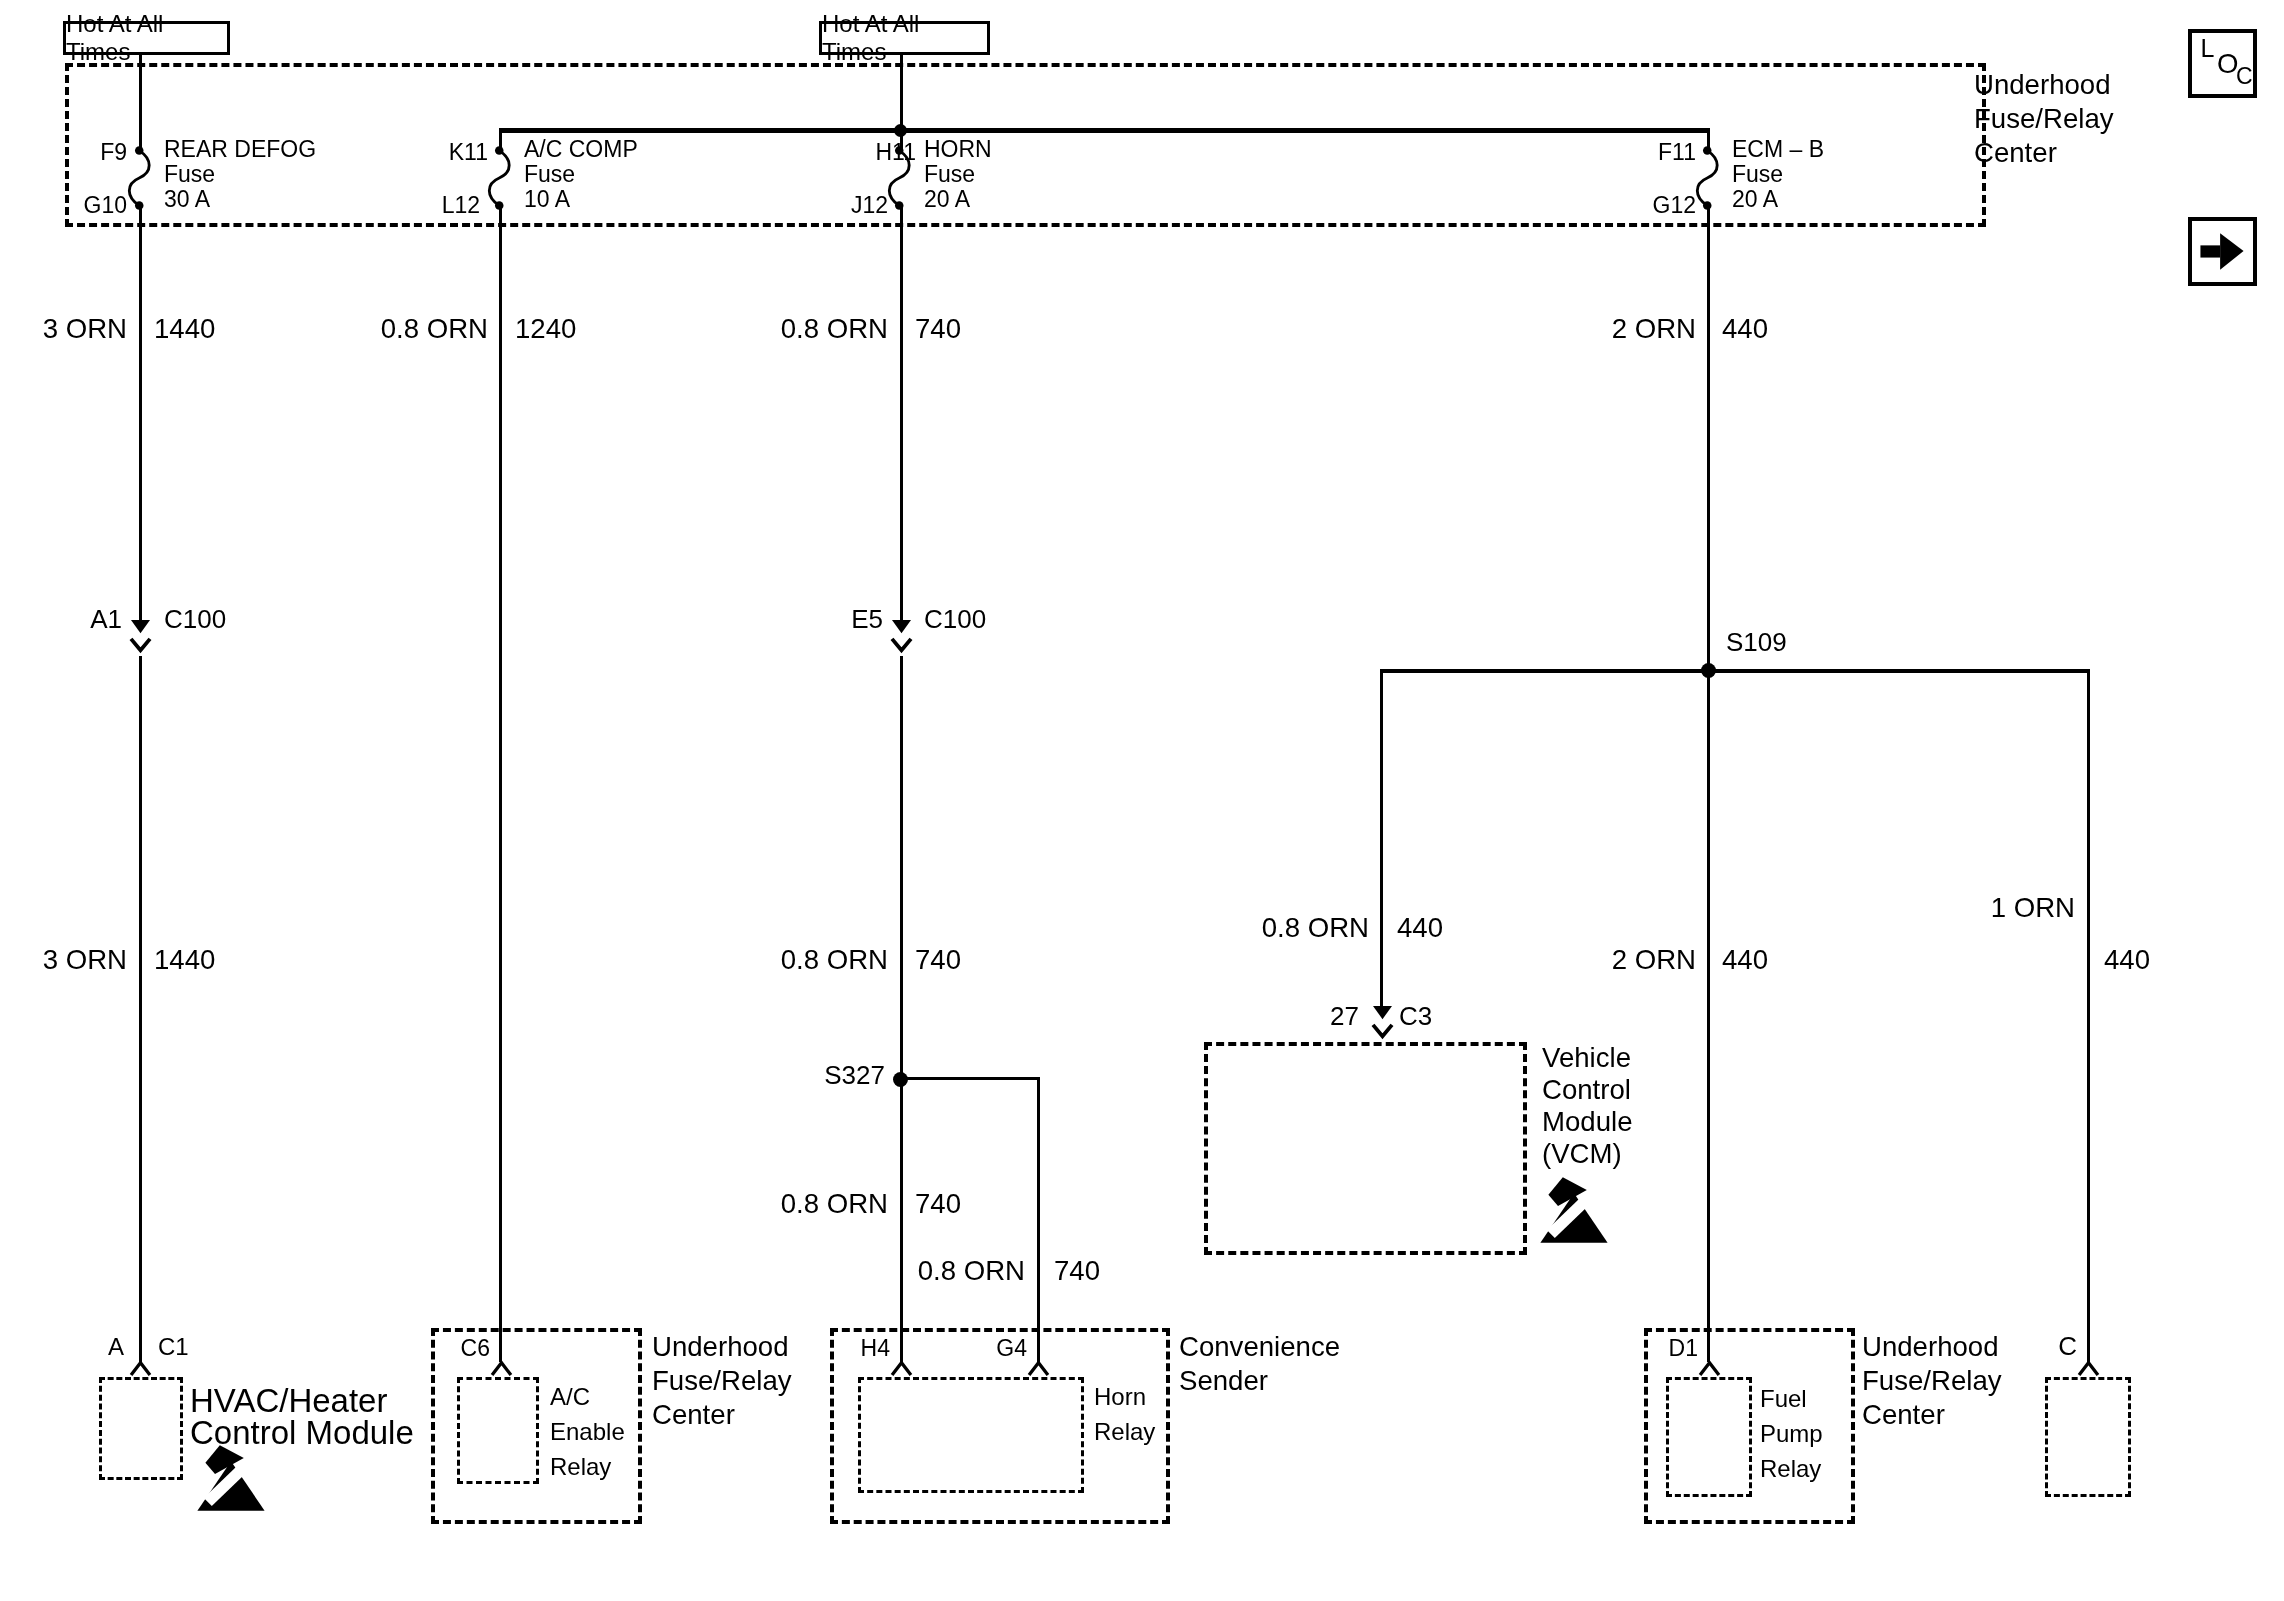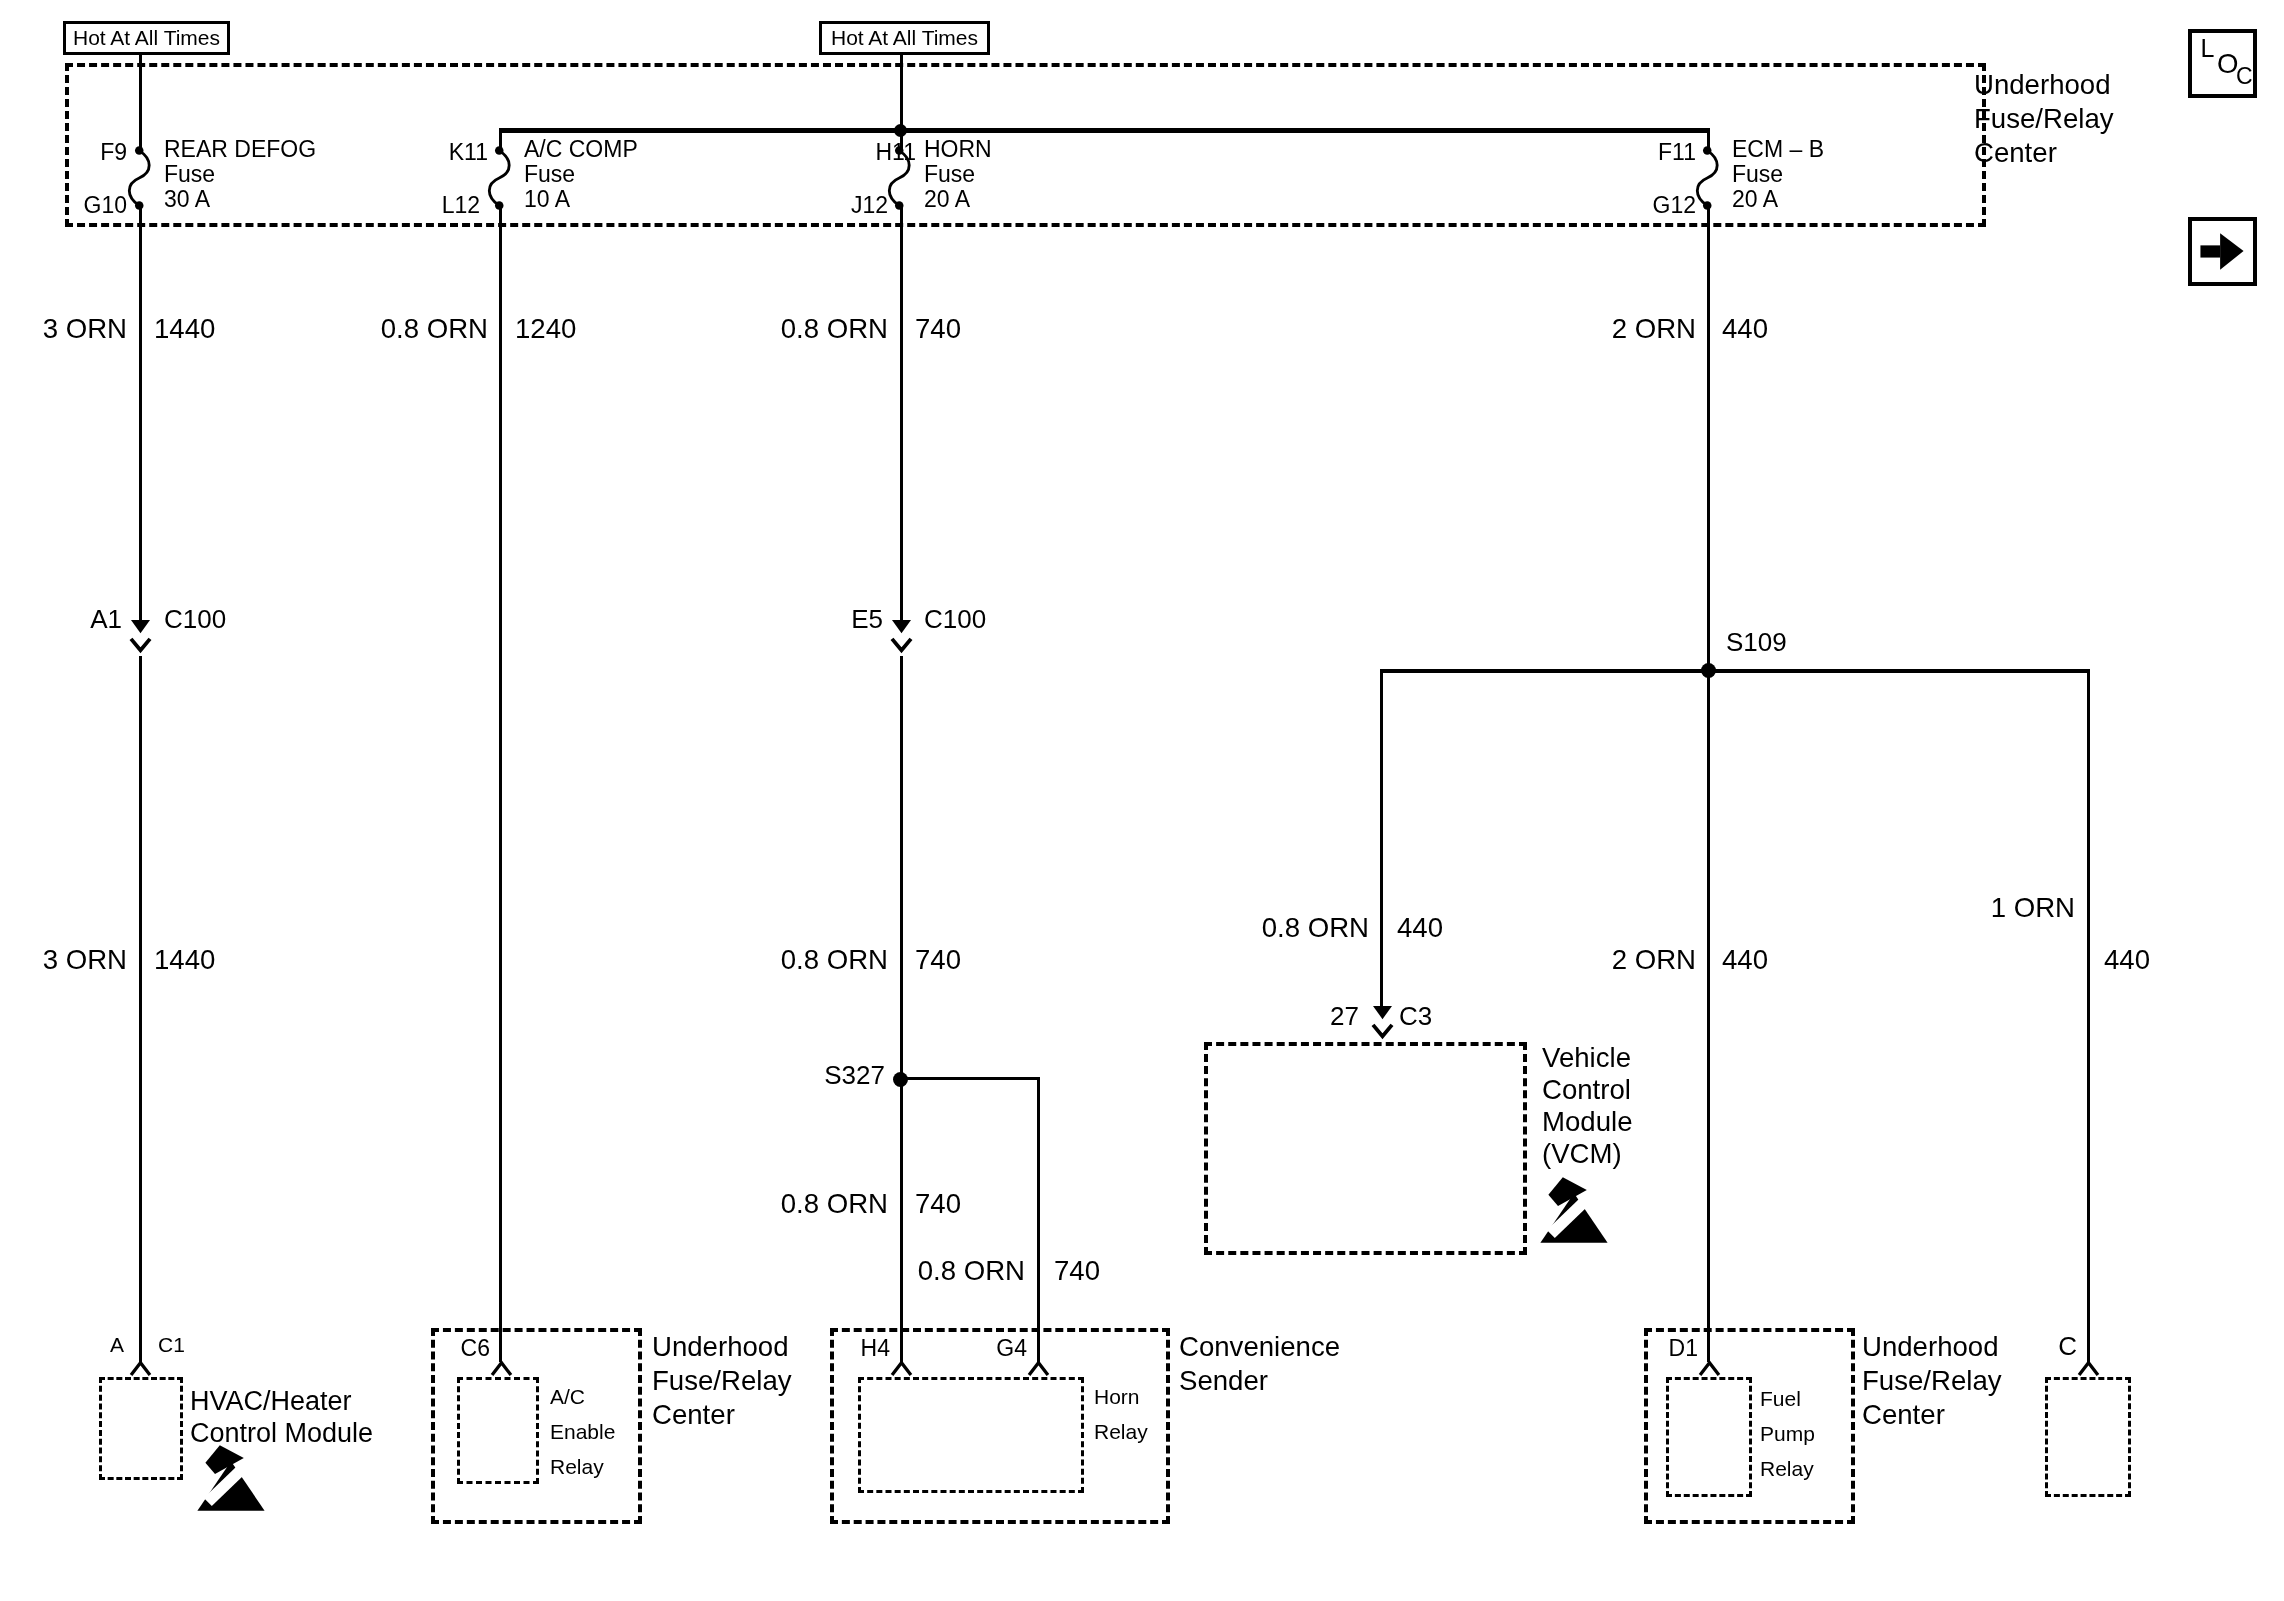--- a/index.html
+++ b/index.html
@@ -8,21 +8,21 @@
   #canvas *{box-sizing:border-box}
   .v,.h{position:absolute;background:#000}
   .v{width:2.9px}.h{height:2.9px}
   .dot{position:absolute;background:#000;border-radius:50%}
   .txt{position:absolute;white-space:pre-line;line-height:1.15}
   .ra{transform:translateX(-100%)}
   .dashed{position:absolute;border:4.8px dashed #000}
   .dashed-thin{position:absolute;border:3.8px dashed #000}
   .labelbox{position:absolute;border:3.8px solid #000;display:flex;align-items:center;justify-content:center}
   .iconbox{position:absolute;border:4.8px solid #000}
-  .f24{font-size:23px}.f25{font-size:21px}.f27{font-size:26px}.f28{font-size:27px}.f29{font-size:27.6px}
+  .f24{font-size:23px}.f25{font-size:24px}.f27{font-size:26px}.f28{font-size:33px}.f29{font-size:27.6px}
   .lh26{line-height:25px}.lh34{line-height:32px}.lh36{line-height:34px}.lh37{line-height:35px}
   svg{position:absolute;display:block}
 </style>
 </head>
 <body>
 
 <div id="canvas">
 
   <div class="labelbox f25" style="left:63px;top:21px;width:167px;height:34px">
     <span>Hot At All Times</span>

